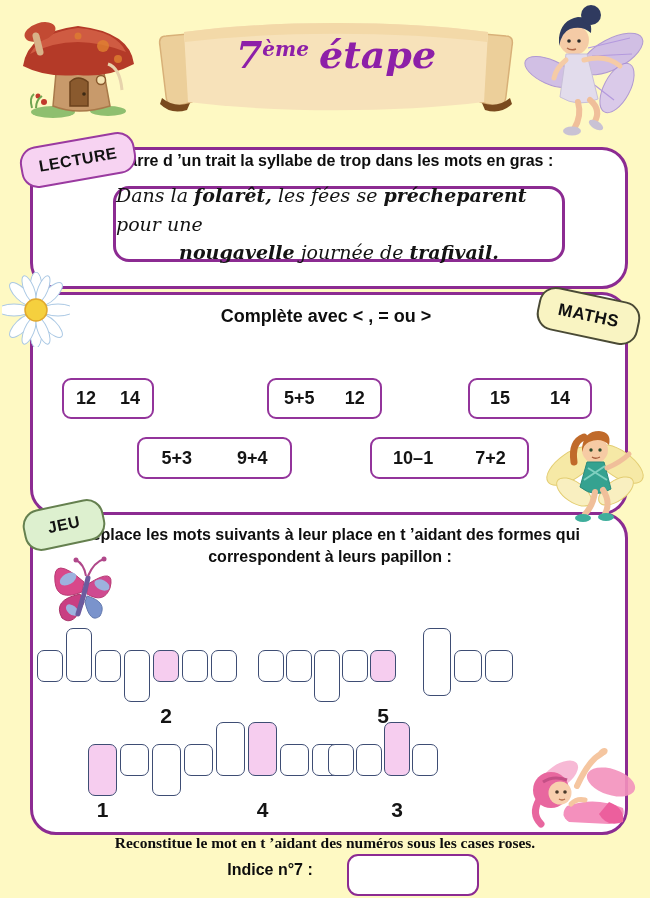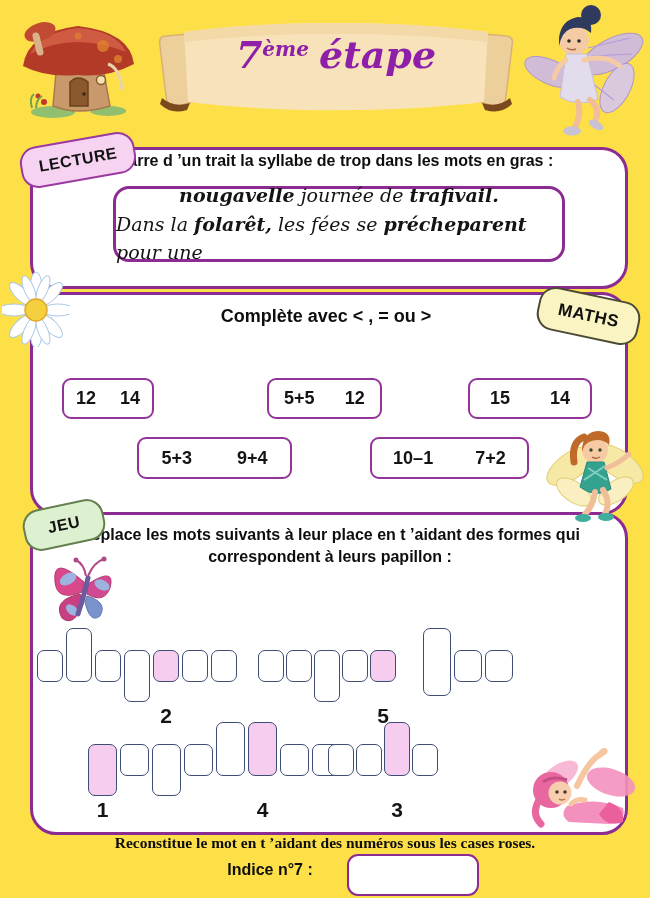--- a/index.html
+++ b/index.html
@@ -4,21 +4,21 @@
 <style>
   :root{
     --purple:#8c2b92;
     --purple-light:#a149a9;
     --pink-cell:#f6cdef;
     --cell-border:#3e4d74;
     --ink:#141414;
   }
   html,body{margin:0;padding:0;background:#ffffff;}
   .page{
-    position:relative;width:650px;height:898px;background:#fde047;
+    position:relative;width:650px;height:898px;background:#fef9c3;
     font-family:"Liberation Sans",sans-serif;color:var(--ink);overflow:hidden;
   }
   .abs{position:absolute;}
   
   .section-box{position:absolute;border:3px solid var(--purple);border-radius:26px;background:#fff;}
   
   .tag{
     position:absolute;display:flex;align-items:center;justify-content:center;
     font-weight:700;border-radius:17px;z-index:6;letter-spacing:.5px;color:#111;
   }
@@ -131,22 +131,22 @@
     <ellipse cx="54" cy="129" rx="9" ry="4.5" fill="#c9c2d4"></ellipse>
     <ellipse cx="78" cy="123" rx="8" ry="4" fill="#c9c2d4" transform="rotate(30 78 123)"></ellipse>
   </svg>
 
   <div class="section-box" style="left:30px;top:147px;width:592px;height:136px;"></div>
   <div class="tag tag-lecture">
     <span>LECTURE</span>
   </div>
   <div class="instr" style="left:100px;top:152px;width:470px;font-size:16px;">Barre d ’un trait la syllabe de trop dans les mots en gras :</div>
   <div class="abs sentence-box cursive">
+    <div><span>Dans la </span><b>folarêt,</b><span> les fées se </span><b>précheparent</b><span> pour une</span></div>
     <div><b>nougavelle</b><span> journée de </span><b>trafivail.</b></div>
-    <div><span>Dans la </span><b>folarêt,</b><span> les fées se </span><b>précheparent</b><span> pour une</span></div>
   </div>
 
   <div class="section-box" style="left:30px;top:292px;width:592px;height:217px;"></div>
   <div class="tag tag-maths">
     <span>MATHS</span>
   </div>
   <div class="instr" style="left:30px;top:306px;width:592px;font-size:18px;">Complète avec &lt; , = ou &gt;</div>
 
   <div class="cmp-box" style="left:62px;top:378px;width:88px;height:37px;">
     <span>12</span>

